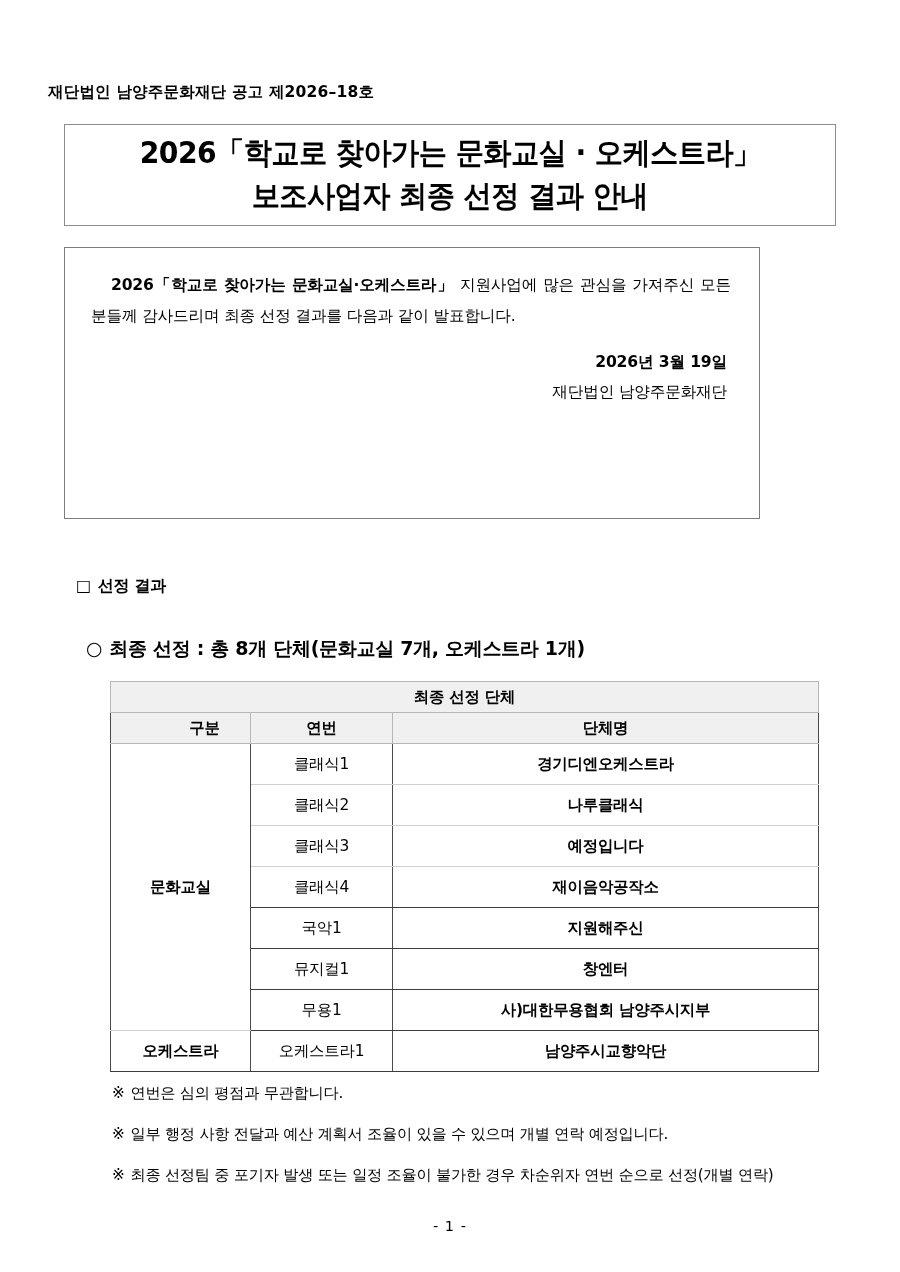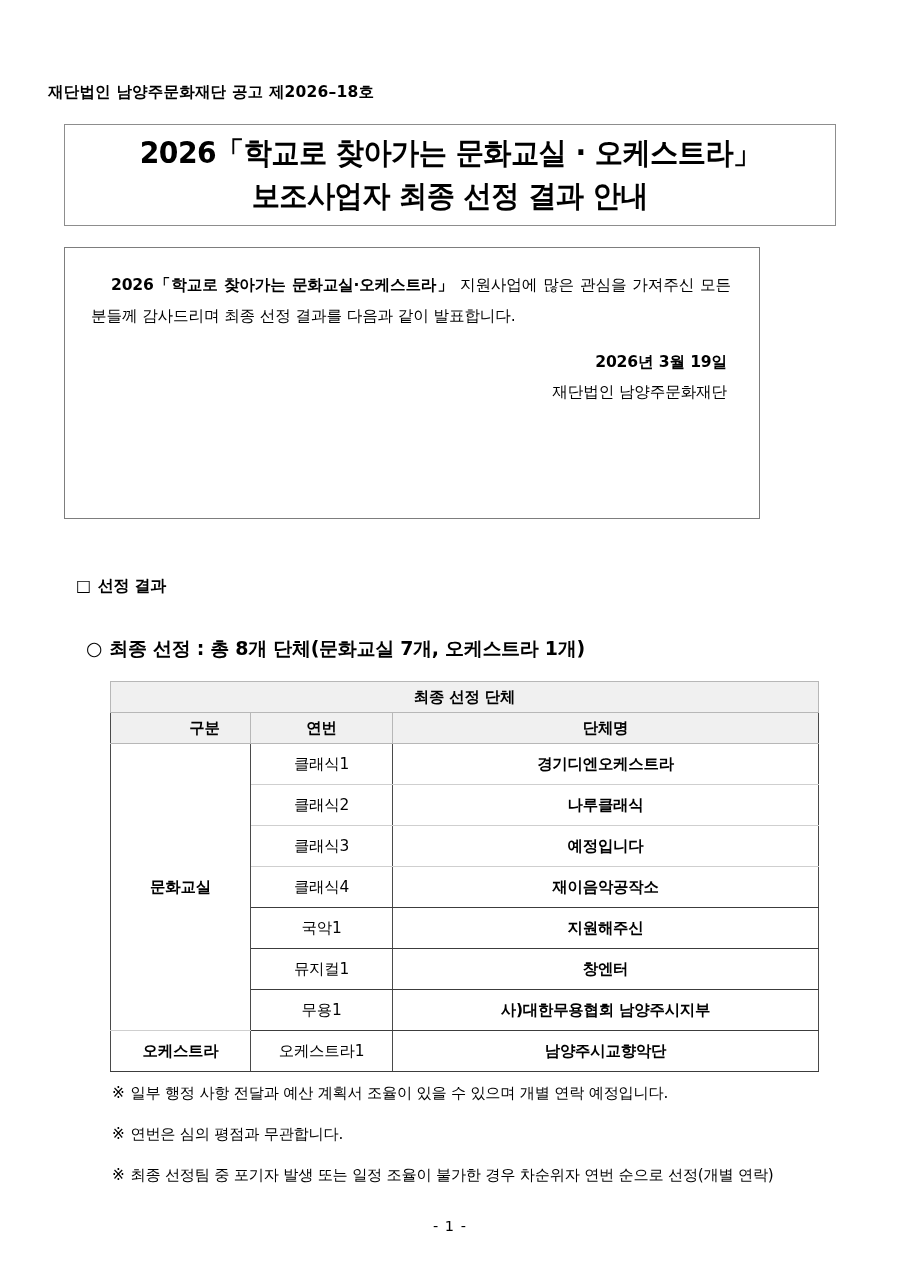--- a/index.html
+++ b/index.html
@@ -289,20 +289,20 @@
         <tr class="sep-strong last-row">
           <td class="group-cell" rowspan="1">오케스트라</td>
           <td class="num-cell">오케스트라1</td>
           <td class="name-cell">남양주시교향악단</td>
         </tr>
       </tbody>
     </table>
   </div>
 
   <div class="notes">
+    <div class="note"><span class="mark">※</span><span>연번은 심의 평점과 무관합니다.</span></div>
     <div class="note"><span class="mark">※</span><span>일부 행정 사항 전달과 예산 계획서 조율이 있을 수 있으며 개별 연락 예정입니다.</span></div>
-    <div class="note"><span class="mark">※</span><span>연번은 심의 평점과 무관합니다.</span></div>
     <div class="note"><span class="mark">※</span><span>최종 선정팀 중 포기자 발생 또는 일정 조율이 불가한 경우 차순위자 연번 순으로 선정(개별 연락)</span></div>
   </div>
 
   <div class="page-number">- 1 -</div>
 
 </div>
 
 </body></html>

